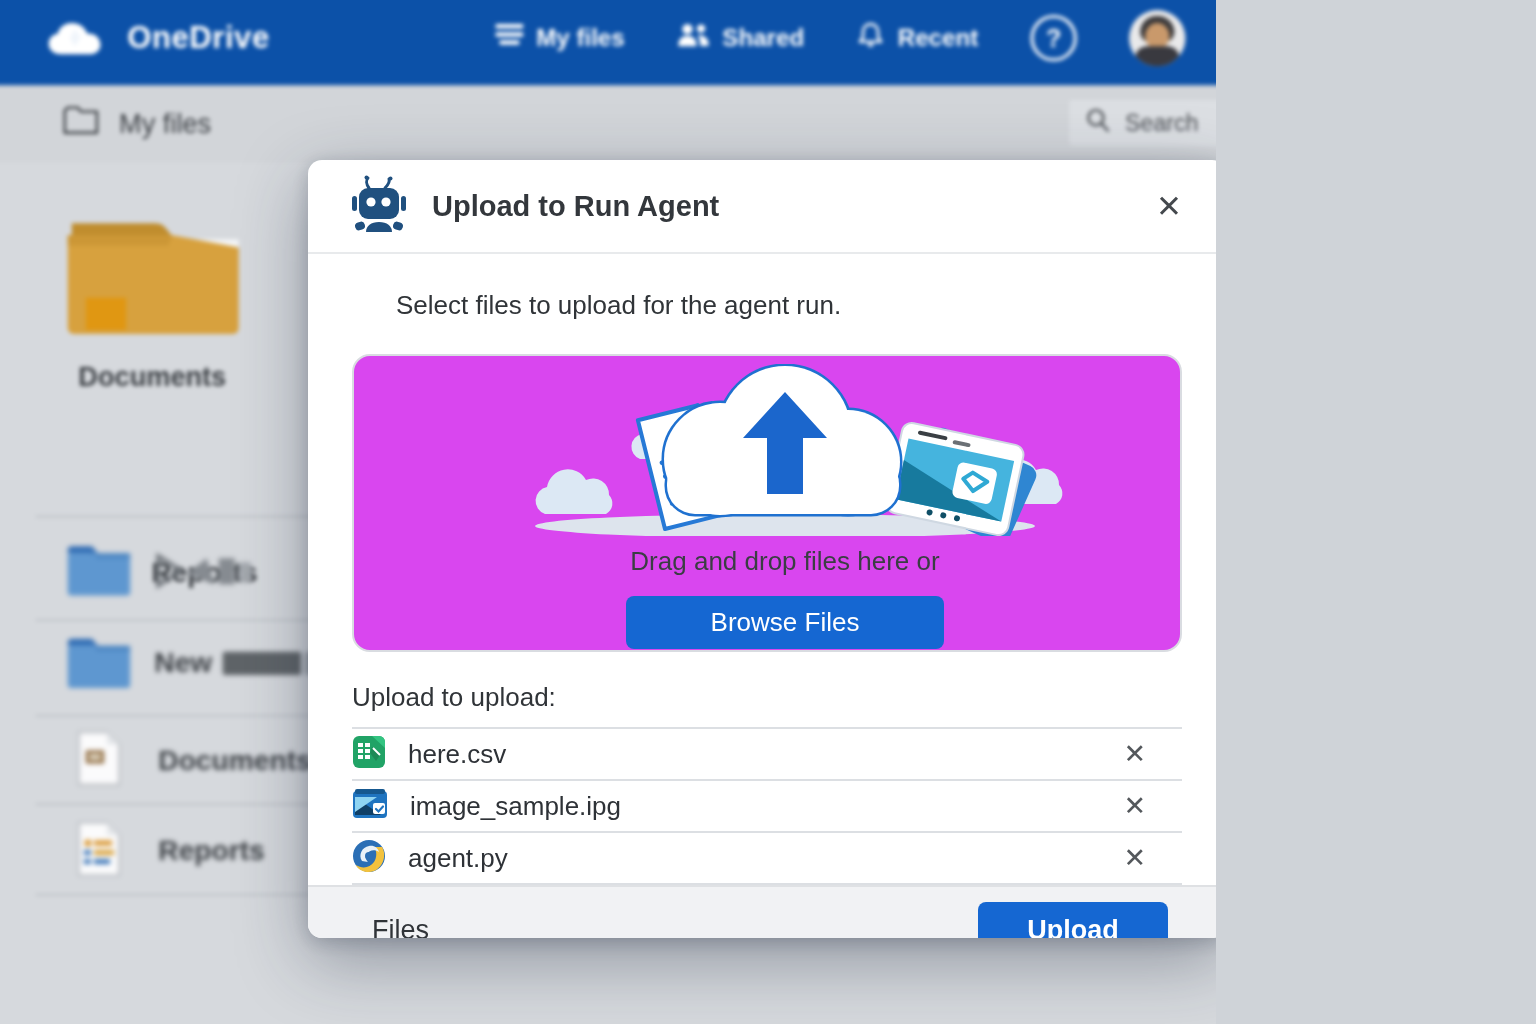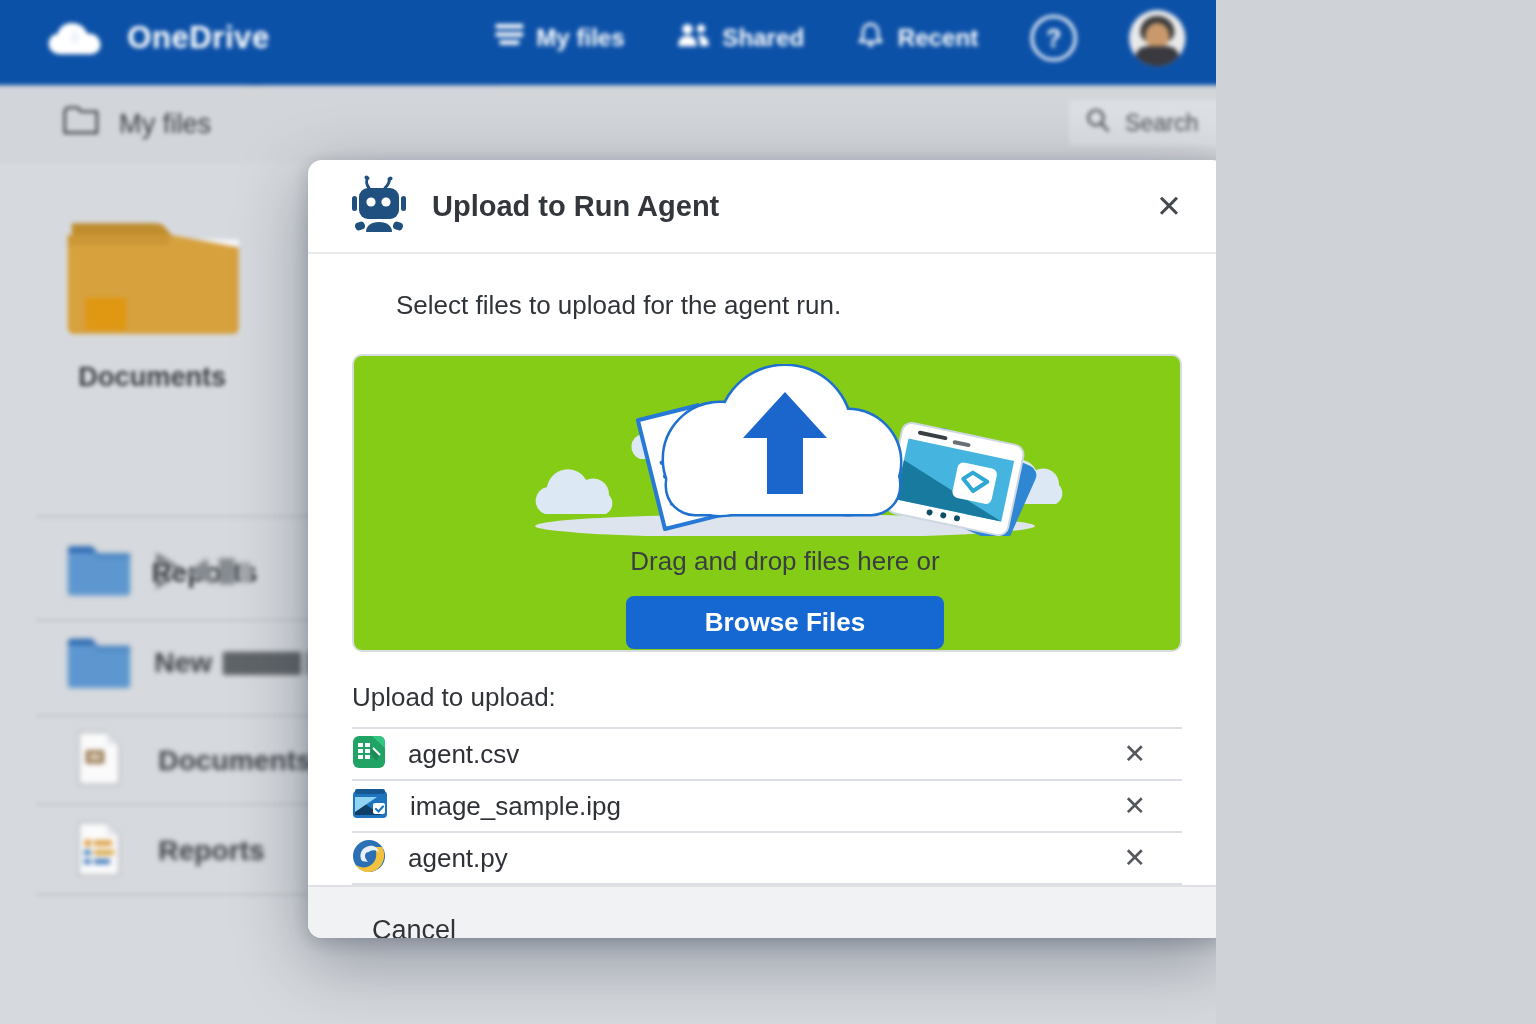--- a/index.html
+++ b/index.html
@@ -45,25 +45,25 @@
   .modal{position:absolute;left:308px;top:160px;width:918px;height:778px;background:#fff;
          border-radius:14px;box-shadow:0 22px 70px rgba(30,40,60,.38), 0 4px 18px rgba(30,40,60,.22);
          display:flex;flex-direction:column;overflow:hidden;}
   .m-head{height:92px;display:flex;align-items:center;padding:0 40px 0 44px;
           border-bottom:2px solid #e8eaec;flex:none;}
   .m-title{font-size:29px;font-weight:600;color:#33373c;margin-left:26px;}
   .m-close{margin-left:auto;font-size:31px;color:#44484d;cursor:pointer;line-height:1;
            font-weight:400;padding:4px;}
   .m-body{flex:1;padding:0 44px;}
   .m-intro{font-size:26px;color:#303438;margin-top:36px;margin-left:44px;}
-  .dropzone{margin-top:33px;height:294px;border:2px solid #d9dce1;border-radius:10px;
-            background:#84cc16;display:flex;flex-direction:column;align-items:center;cursor:pointer;padding-left:36px;}
+  .dropzone{margin-top:33px;height:294px;border:2px solid #d9dce1;border-radius:18px;
+            background:#d946ef;display:flex;flex-direction:column;align-items:center;cursor:pointer;padding-left:36px;}
   .dz-caption{font-size:26px;color:#3a3e43;margin-top:6px;}
   .browse-btn{margin-top:19px;width:318px;height:53px;border:none;border-radius:8px;
-            background:#1567d2;color:#fff;font-size:26px;font-weight:700;cursor:pointer;
+            background:#1567d2;color:#fff;font-size:26px;font-weight:400;cursor:pointer;
             font-family:"Liberation Sans",sans-serif;}
   .files-label{font-size:26px;color:#303438;margin-top:30px;}
   .filelist{margin-top:14px;border-top:2px solid #dcdfe3;}
   .frow{height:50px;display:flex;align-items:center;border-bottom:2px solid #dcdfe3;}
   .fname{font-size:26px;color:#2e3237;margin-left:22px;}
   .fremove{margin-left:auto;margin-right:30px;font-size:27px;color:#54585c;cursor:pointer;
            background:none;border:none;padding:2px 6px;font-family:"Liberation Sans",sans-serif;}
   .m-foot{height:86px;flex:none;background:#f1f2f4;border-top:2px solid #dfe1e4;
           display:flex;align-items:center;padding:0 58px 0 64px;}
   .cancel{font-size:27px;color:#303438;cursor:pointer;background:none;border:none;
@@ -396,21 +396,21 @@
                   <rect x="6" y="14" width="5" height="4"></rect>
                   <rect x="6" y="20" width="5" height="4"></rect>
                   <rect x="13" y="8" width="5" height="4"></rect>
                   <rect x="13" y="14" width="5" height="4"></rect>
                   <rect x="13" y="20" width="5" height="4"></rect>
                 </g>
                 <path d="M20 12l8 8-4 6-6-8z" fill="#1d8a56"></path>
                 <path d="M21 13l7 7" stroke="#ffffff" stroke-width="2"></path>
               </svg>
           </span>
-          <span class="fname">agent.csv</span>
+          <span class="fname">here.csv</span>
           <button class="fremove">✕</button>
         </div>
         <div class="frow">
           <span>
             <svg width="36" height="32" viewBox="0 0 36 32">
                 <rect x="1" y="3" width="34" height="27" rx="4" fill="#1f74c0"></rect>
                 <rect x="3" y="1" width="30" height="5" rx="2" fill="#16588f"></rect>
                 <path d="M3 27V9l26 18z" fill="#0f3f66"></path>
                 <path d="M3 9h22L3 24z" fill="#8fd4f2"></path>
                 <rect x="21" y="15" width="12" height="11" rx="2" fill="#ffffff"></rect>
@@ -429,17 +429,18 @@
                 <circle cx="17" cy="17" r="4" fill="#2b6fb5"></circle>
               </svg>
           </span>
           <span class="fname">agent.py</span>
           <button class="fremove">✕</button>
         </div>
       </div>
     </div>
 
     <div class="m-foot">
-      <button class="cancel">Cancel</button>
+      <button class="cancel">Files</button>
+      <button class="upload-btn">Upload</button>
     </div>
   </div>
 
 </div>
 
 </body></html>

